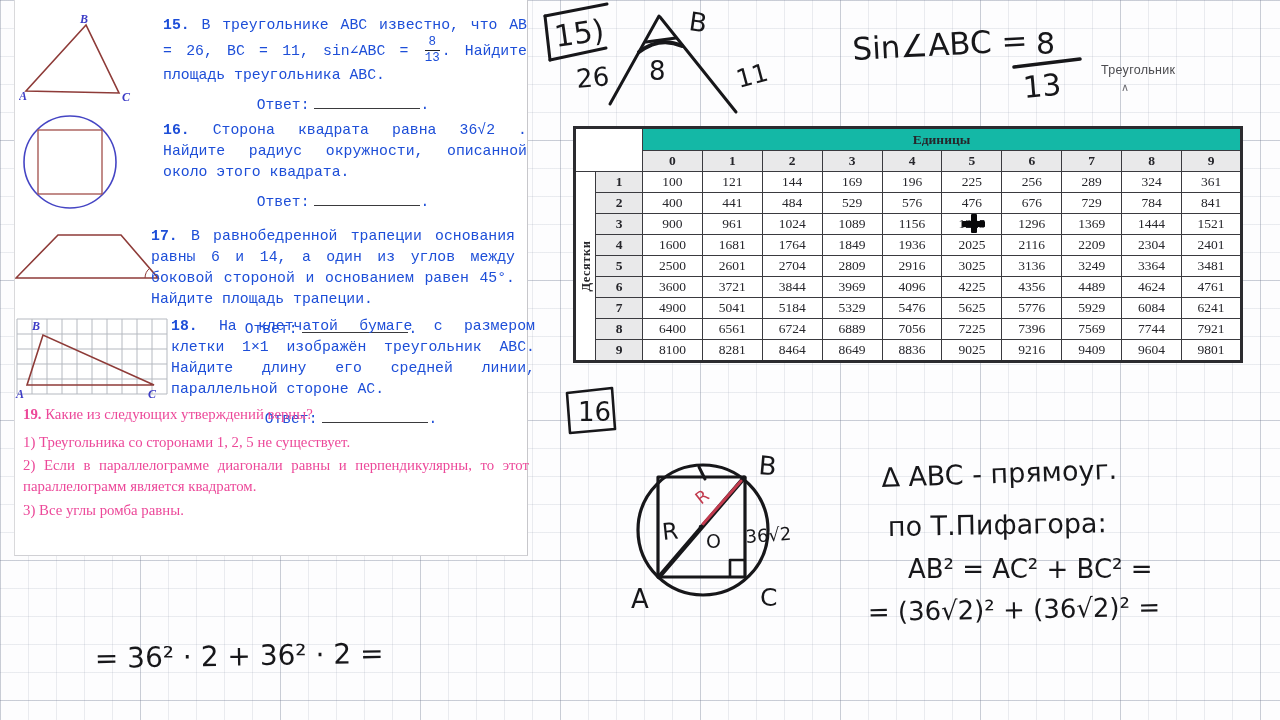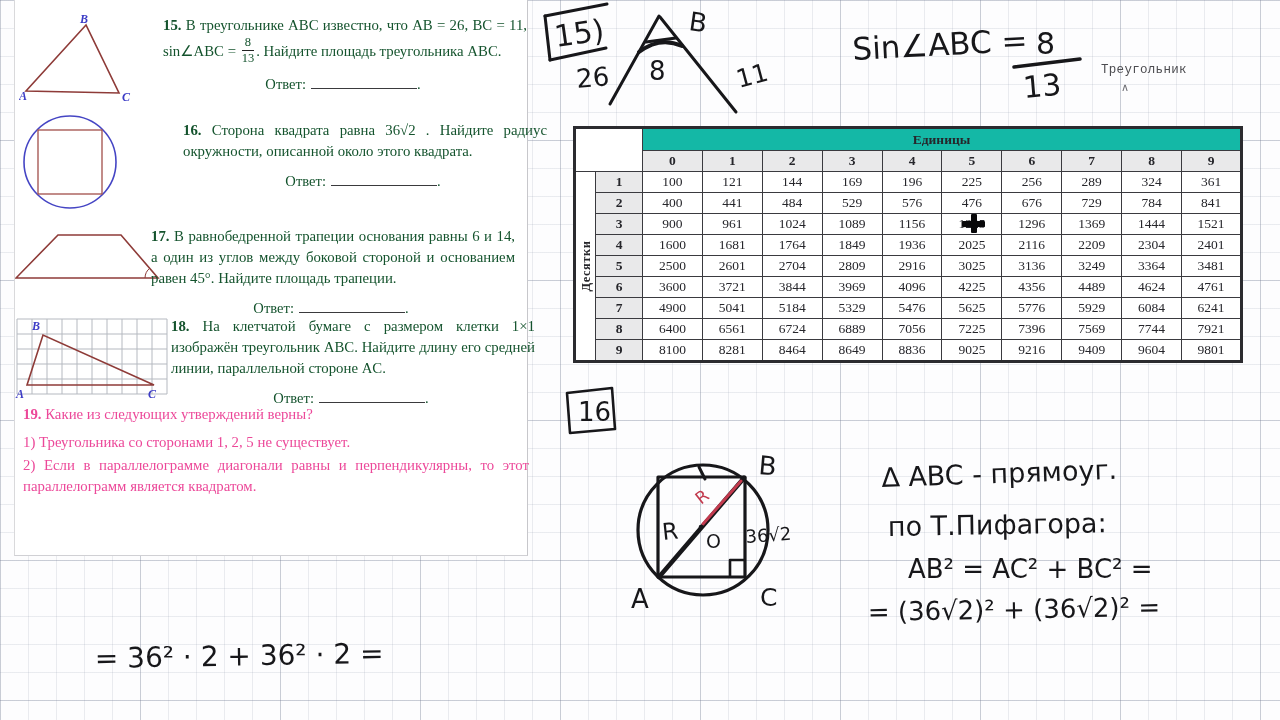--- a/index.html
+++ b/index.html
@@ -14,21 +14,21 @@
       linear-gradient(to bottom, rgba(140,150,168,0.17) 1px, transparent 1px);
     background-size:140px 140px,140px 140px,28px 28px,28px 28px;
     font-family:"Liberation Serif",serif;
   }
   
   .doc{
     position:absolute;left:14px;top:0;width:514px;height:556px;background:#ffffff;
     border-left:1px solid #d9d9db;border-right:1px solid #c7c7cb;border-bottom:1px solid #d0d0d4;
     box-sizing:border-box;
   }
-  .prob-text{position:absolute;font-size:14.8px;line-height:1.42;color:#14532d;text-align:justify;}
+  .prob-text{position:absolute;font-size:14.8px;line-height:1.42;color:#1d4ed8;text-align:justify;font-family:Liberation Mono, monospace;}
   .pnum{font-weight:bold;}
   .answer{margin-top:9px;text-align:center;font-size:14.6px;padding-right:4px;}
   .blank{display:inline-block;width:106px;height:12px;border-bottom:1.4px solid #3a3a3d;margin-left:5px;}
   .frac{display:inline-block;vertical-align:-0.5em;text-align:center;line-height:1.05;font-size:12.5px;margin:0 2px;}
   .frac .num{display:block;border-bottom:1px solid #222;padding:0 3px 1px;}
   .frac .den{display:block;padding-top:1px;}
   .fig{position:absolute;}
   .fig text{font-family:"Liberation Serif",serif;font-style:italic;font-weight:bold;fill:#3c3cc6;font-size:12px;}
   .p19{position:absolute;left:8px;top:404px;width:506px;font-size:14.8px;line-height:1.4;color:#ec4899;text-align:justify;}
   .p19 .q{margin-bottom:7px;}
@@ -47,21 +47,21 @@
   .sqtable .corner{background:#ffffff;}
   .sqtable .tens{background:#ffffff;position:relative;}
   .tens-text{position:absolute;left:50%;top:50%;transform:translate(-50%,-50%) rotate(-90deg);
     font-weight:bold;font-size:12.5px;letter-spacing:.5px;white-space:nowrap;}
   
   #hw-svg{position:absolute;left:0;top:0;width:1280px;height:720px;pointer-events:none;z-index:20;}
   #hw-svg .ink{stroke:#17171a;fill:none;stroke-linecap:round;stroke-linejoin:round;}
   #hw-svg .redink{stroke:#c23a4e;fill:none;stroke-linecap:round;}
   #hw-svg text{font-family:"DejaVu Sans",sans-serif;fill:#17171a;}
   #hw-svg text.redt{fill:#c23a4e;}
-  .print-note{position:absolute;left:1101px;top:63px;font-family:Liberation Mono, monospace;
+  .print-note{position:absolute;left:1101px;top:63px;font-family:Liberation Sans, sans-serif;
     font-size:12.5px;color:#4c4c50;letter-spacing:.3px;z-index:5;}
   .print-caret{position:absolute;left:1121px;top:81px;font-size:11px;color:#6d6d72;z-index:5;}
   
   .cursor{position:absolute;left:962px;top:214px;width:23px;height:19px;z-index:40;}
   .cursor .h{position:absolute;left:0;top:6.5px;width:23px;height:6px;background:#08080a;border-radius:1px;}
   .cursor .v{position:absolute;left:8.5px;top:0;width:6.5px;height:19px;background:#08080a;border-radius:1px;}
 </style>
 </head>
 <body>
 
@@ -79,21 +79,21 @@
       <span class="pnum">15.</span><span> В треугольнике ABC известно, что AB = 26, BC = 11,  sin∠ABC = </span><span class="frac"><span class="num">8</span><span class="den">13</span></span><span>. Найдите площадь треугольника ABC.</span>
       <div class="answer">
         <span>Ответ:</span><span class="blank"></span><span>.</span>
       </div>
     </div>
 
     <svg class="fig" style="left:0px;top:111px;" width="112" height="104" viewBox="0 0 112 104">
       <circle cx="55" cy="51" r="46" fill="none" stroke="#4545c4" stroke-width="1.6"></circle>
       <rect x="23" y="19" width="64" height="64" fill="none" stroke="#a14f4b" stroke-width="1.3"></rect>
     </svg>
-    <div class="prob-text" style="left:148px;top:120px;width:364px;margin-left:20px;">
+    <div class="prob-text" style="left:148px;top:120px;width:364px;">
       <span class="pnum">16.</span><span> Сторона квадрата равна 36√2 . Найдите радиус окружности, описанной около этого квадрата.</span>
       <div class="answer">
         <span>Ответ:</span><span class="blank"></span><span>.</span>
       </div>
     </div>
 
     <svg class="fig" style="left:0px;top:228px;" width="160" height="56" viewBox="0 0 160 56">
       <polygon points="43,7 106,7 143,50 1,50" fill="none" stroke="#8e3b38" stroke-width="1.6"></polygon>
       <path d="M130,50 A13,13 0 0 1 135,40" fill="none" stroke="#8e3b38" stroke-width="1"></path>
     </svg>
@@ -133,20 +133,21 @@
       <span class="pnum">18.</span><span> На клетчатой бумаге с размером клетки 1×1 изображён треугольник ABC. Найдите длину его средней линии, параллельной стороне AC.</span>
       <div class="answer">
         <span>Ответ:</span><span class="blank"></span><span>.</span>
       </div>
     </div>
 
     <div class="p19">
       <div class="q"><span class="pnum">19.</span><span> Какие из следующих утверждений верны?</span></div>
       <div class="st">1) Треугольника со сторонами 1, 2, 5 не существует.</div>
       <div class="st">2) Если в параллелограмме диагонали равны и перпендикулярны, то этот параллелограмм является квадратом.</div>
+      <div class="st">3) Все углы ромба равны.</div>
     </div>
   </div>
 
   <table class="sqtable">
     <colgroup>
       <col style="width:21px">
         <col style="width:47px">
       <col>
         <col>
         <col>

